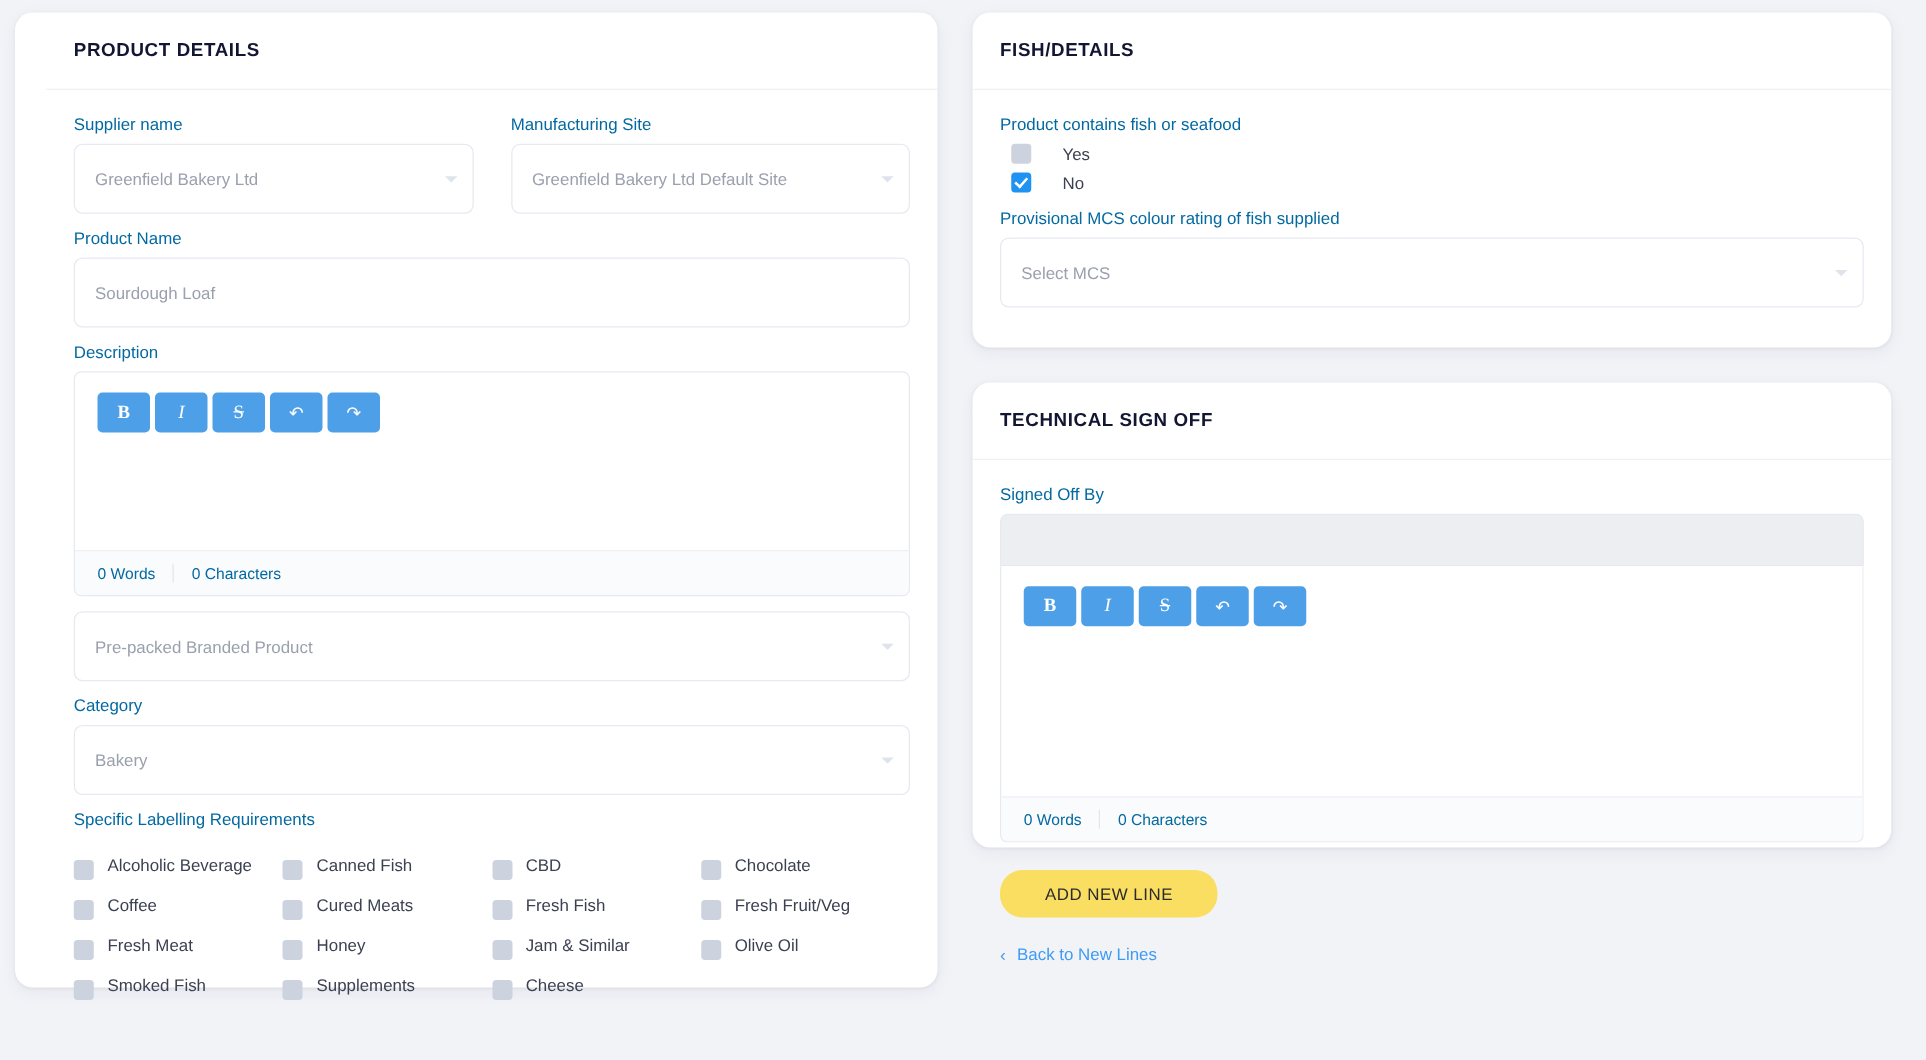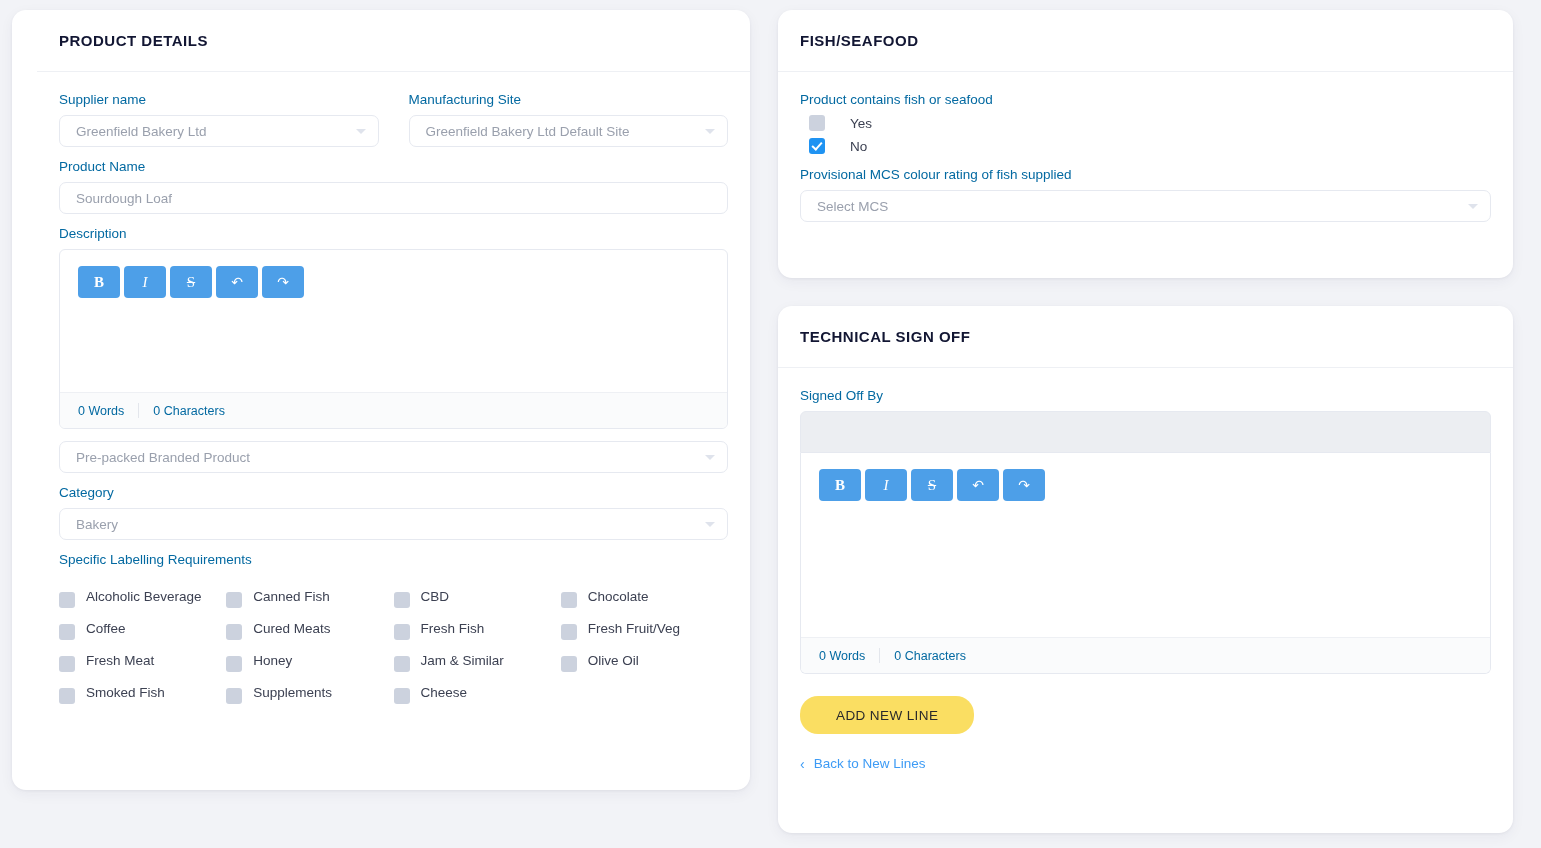--- a/index.html
+++ b/index.html
@@ -33,34 +33,34 @@
     font-size: 15px;
     font-weight: bold;
     letter-spacing: .5px;
     color: #121633;
   }
   .card-body { padding: 20px 22px 18px 22px; }
 
   
   #product-details-card { left: 12px; top: 10px; width: 738px; height: 780px; padding-left: 25px; }
   #fish-card           { left: 778px; top: 10px; width: 735px; height: 268px; }
-  #signoff-card        { left: 778px; top: 306px; width: 735px; height: 527px; }
+  #signoff-card        { left: 778px; top: 306px; width: 735px; height: 372px; }
 
   
   .field-label {
     font-size: 13.5px;
     color: #0369a1;
     margin: 0 0 7px 0;
     display: block;
     line-height: 16px;
   }
   .control {
     position: relative;
     width: 100%;
-    height: 32px;
+    height: 56px;
     border: 1px solid #e6e9f0;
     border-radius: 7px;
     background: #fff;
     display: flex; align-items: center;
     padding: 0 30px 0 16px;
     font-size: 13.5px;
     color: #9aa0ad;
   }
   .control .caret {
     position: absolute;
@@ -334,21 +334,21 @@
               <span>Cheese</span>
             </div>
           </div>
       </div>
 
     </div>
   </div>
 
   <div class="card" id="fish-card">
     <div class="card-head">
-      <div class="card-title">FISH/SEAFOOD</div>
+      <div class="card-title">FISH/DETAILS</div>
     </div>
     <div class="card-body">
       <label class="field-label" style="margin-bottom:2px;">Product contains fish or seafood</label>
 
       <div class="cb-row">
         <span class="cbox" id="fish-yes-box"></span>
         <span class="lbl">Yes</span>
       </div>
       <div class="cb-row">
         <span class="cbox checked" id="fish-no-box"></span>

